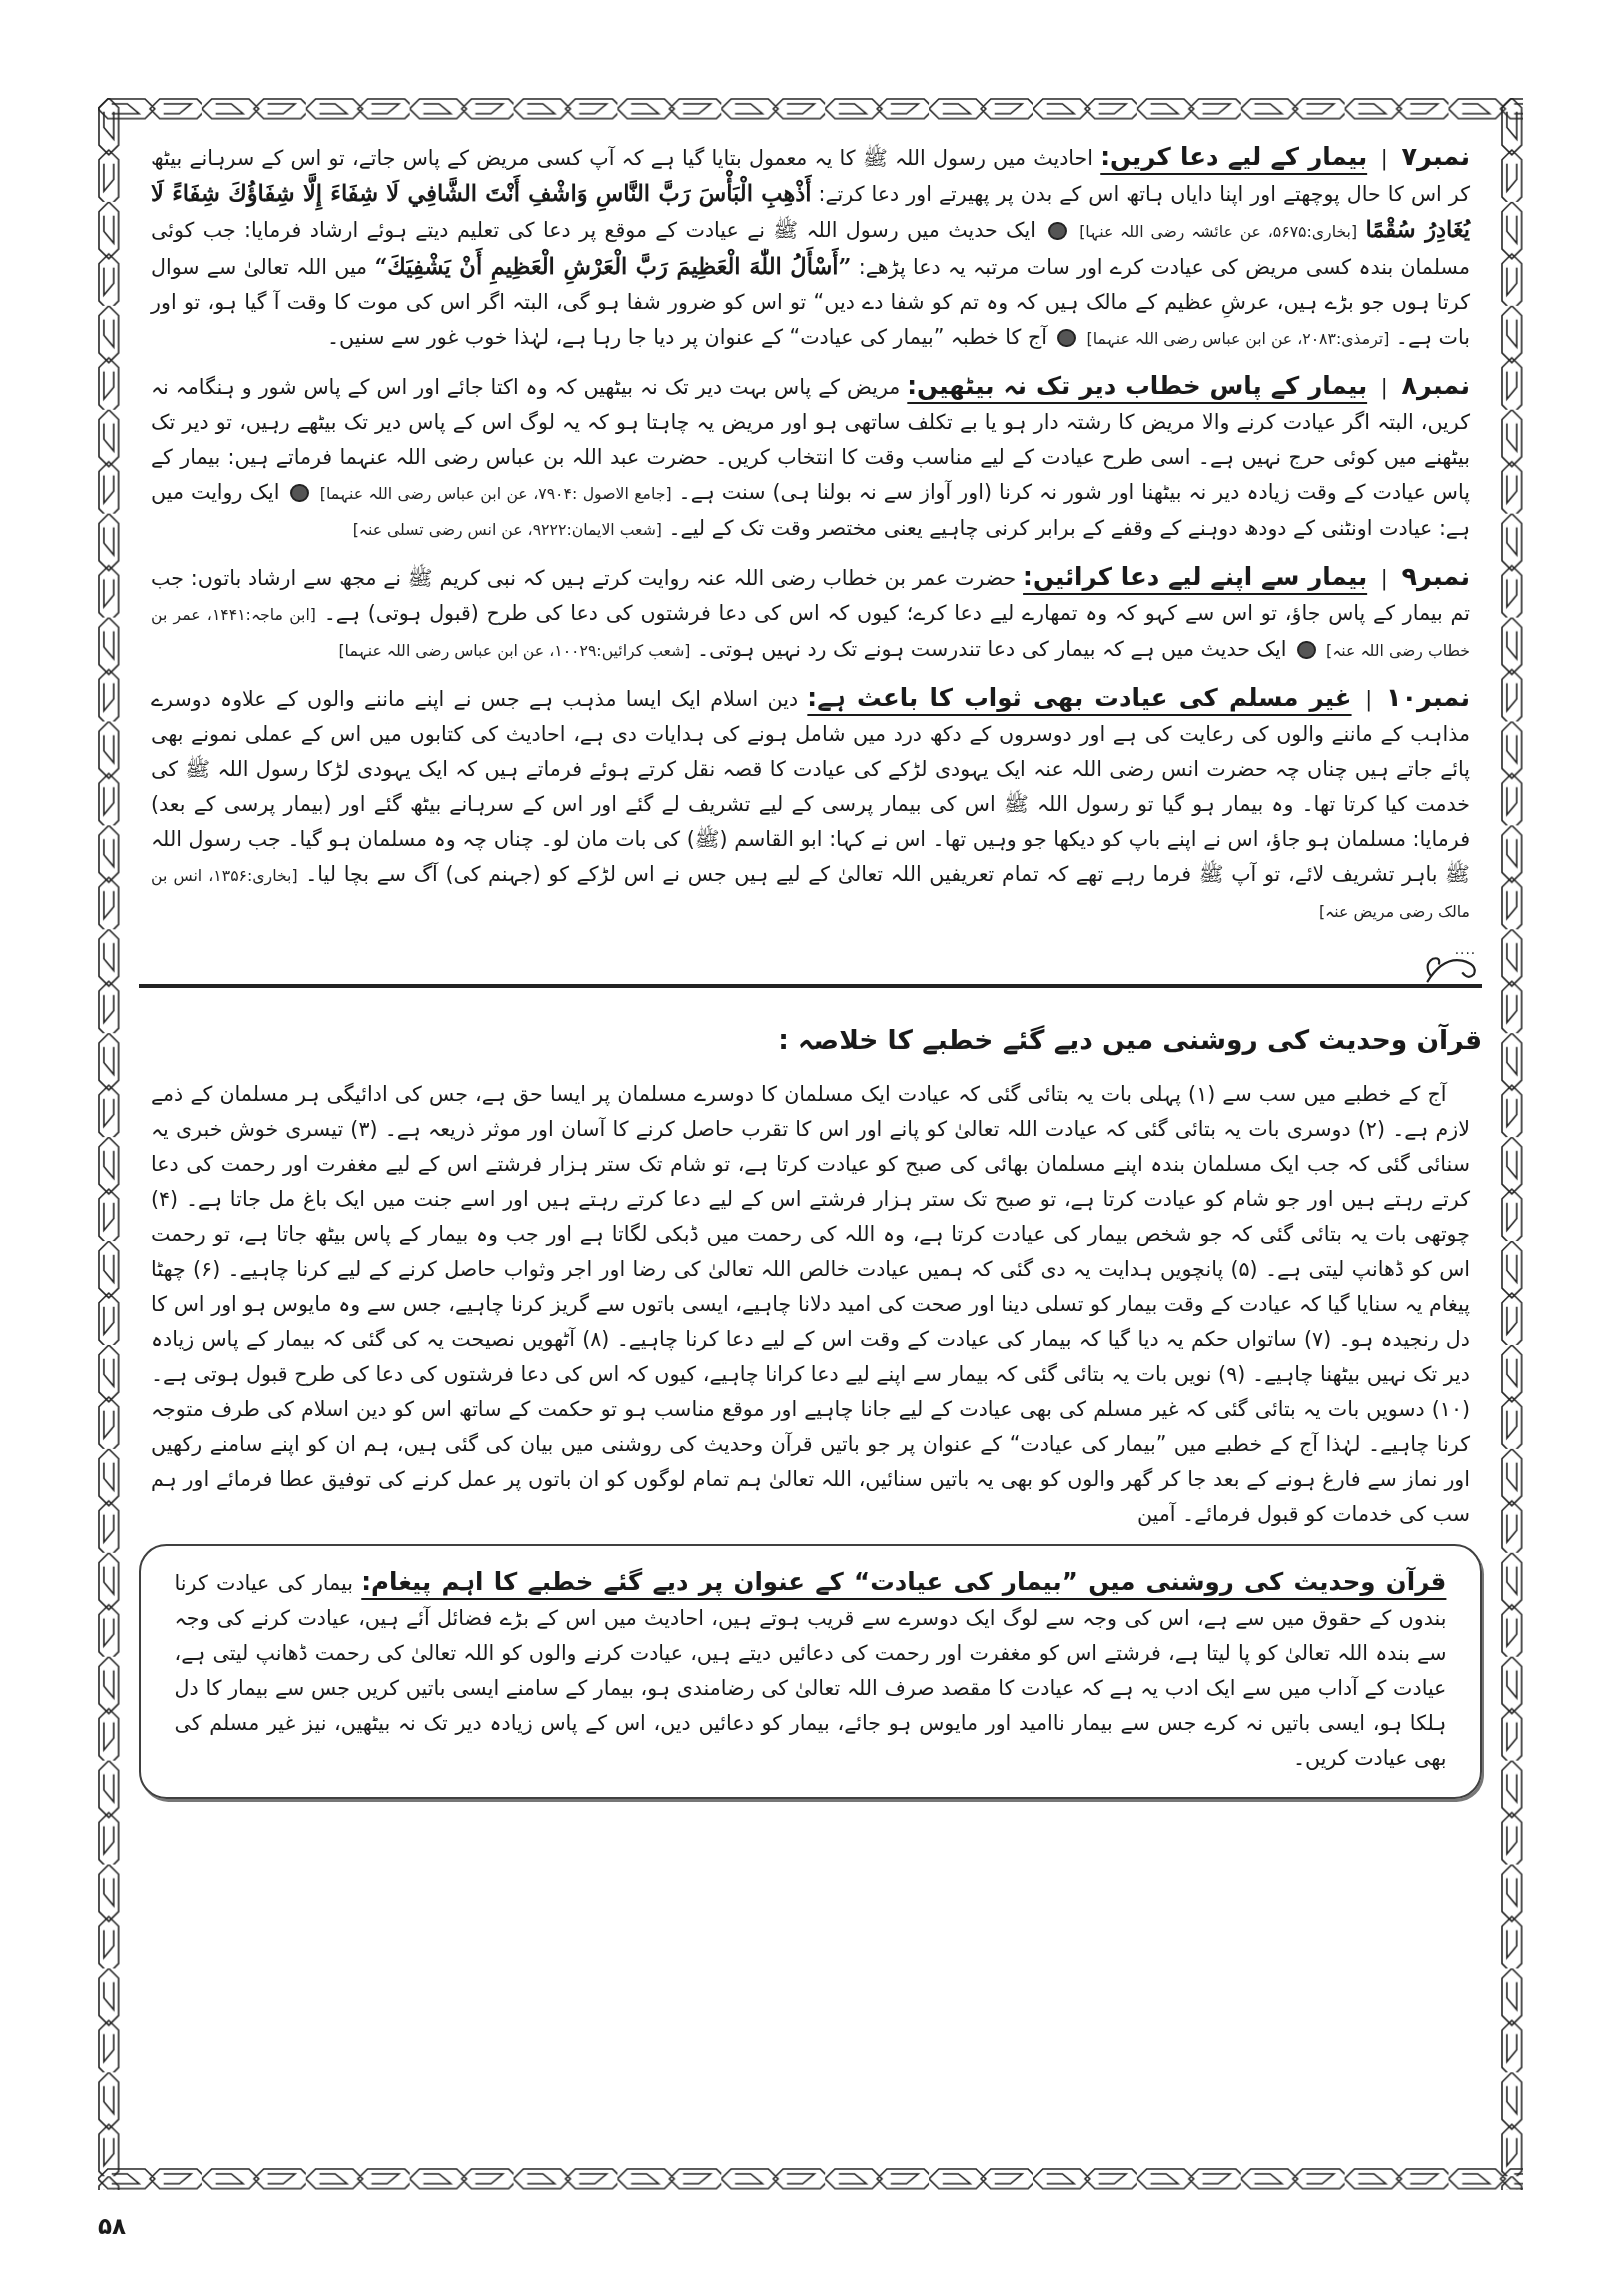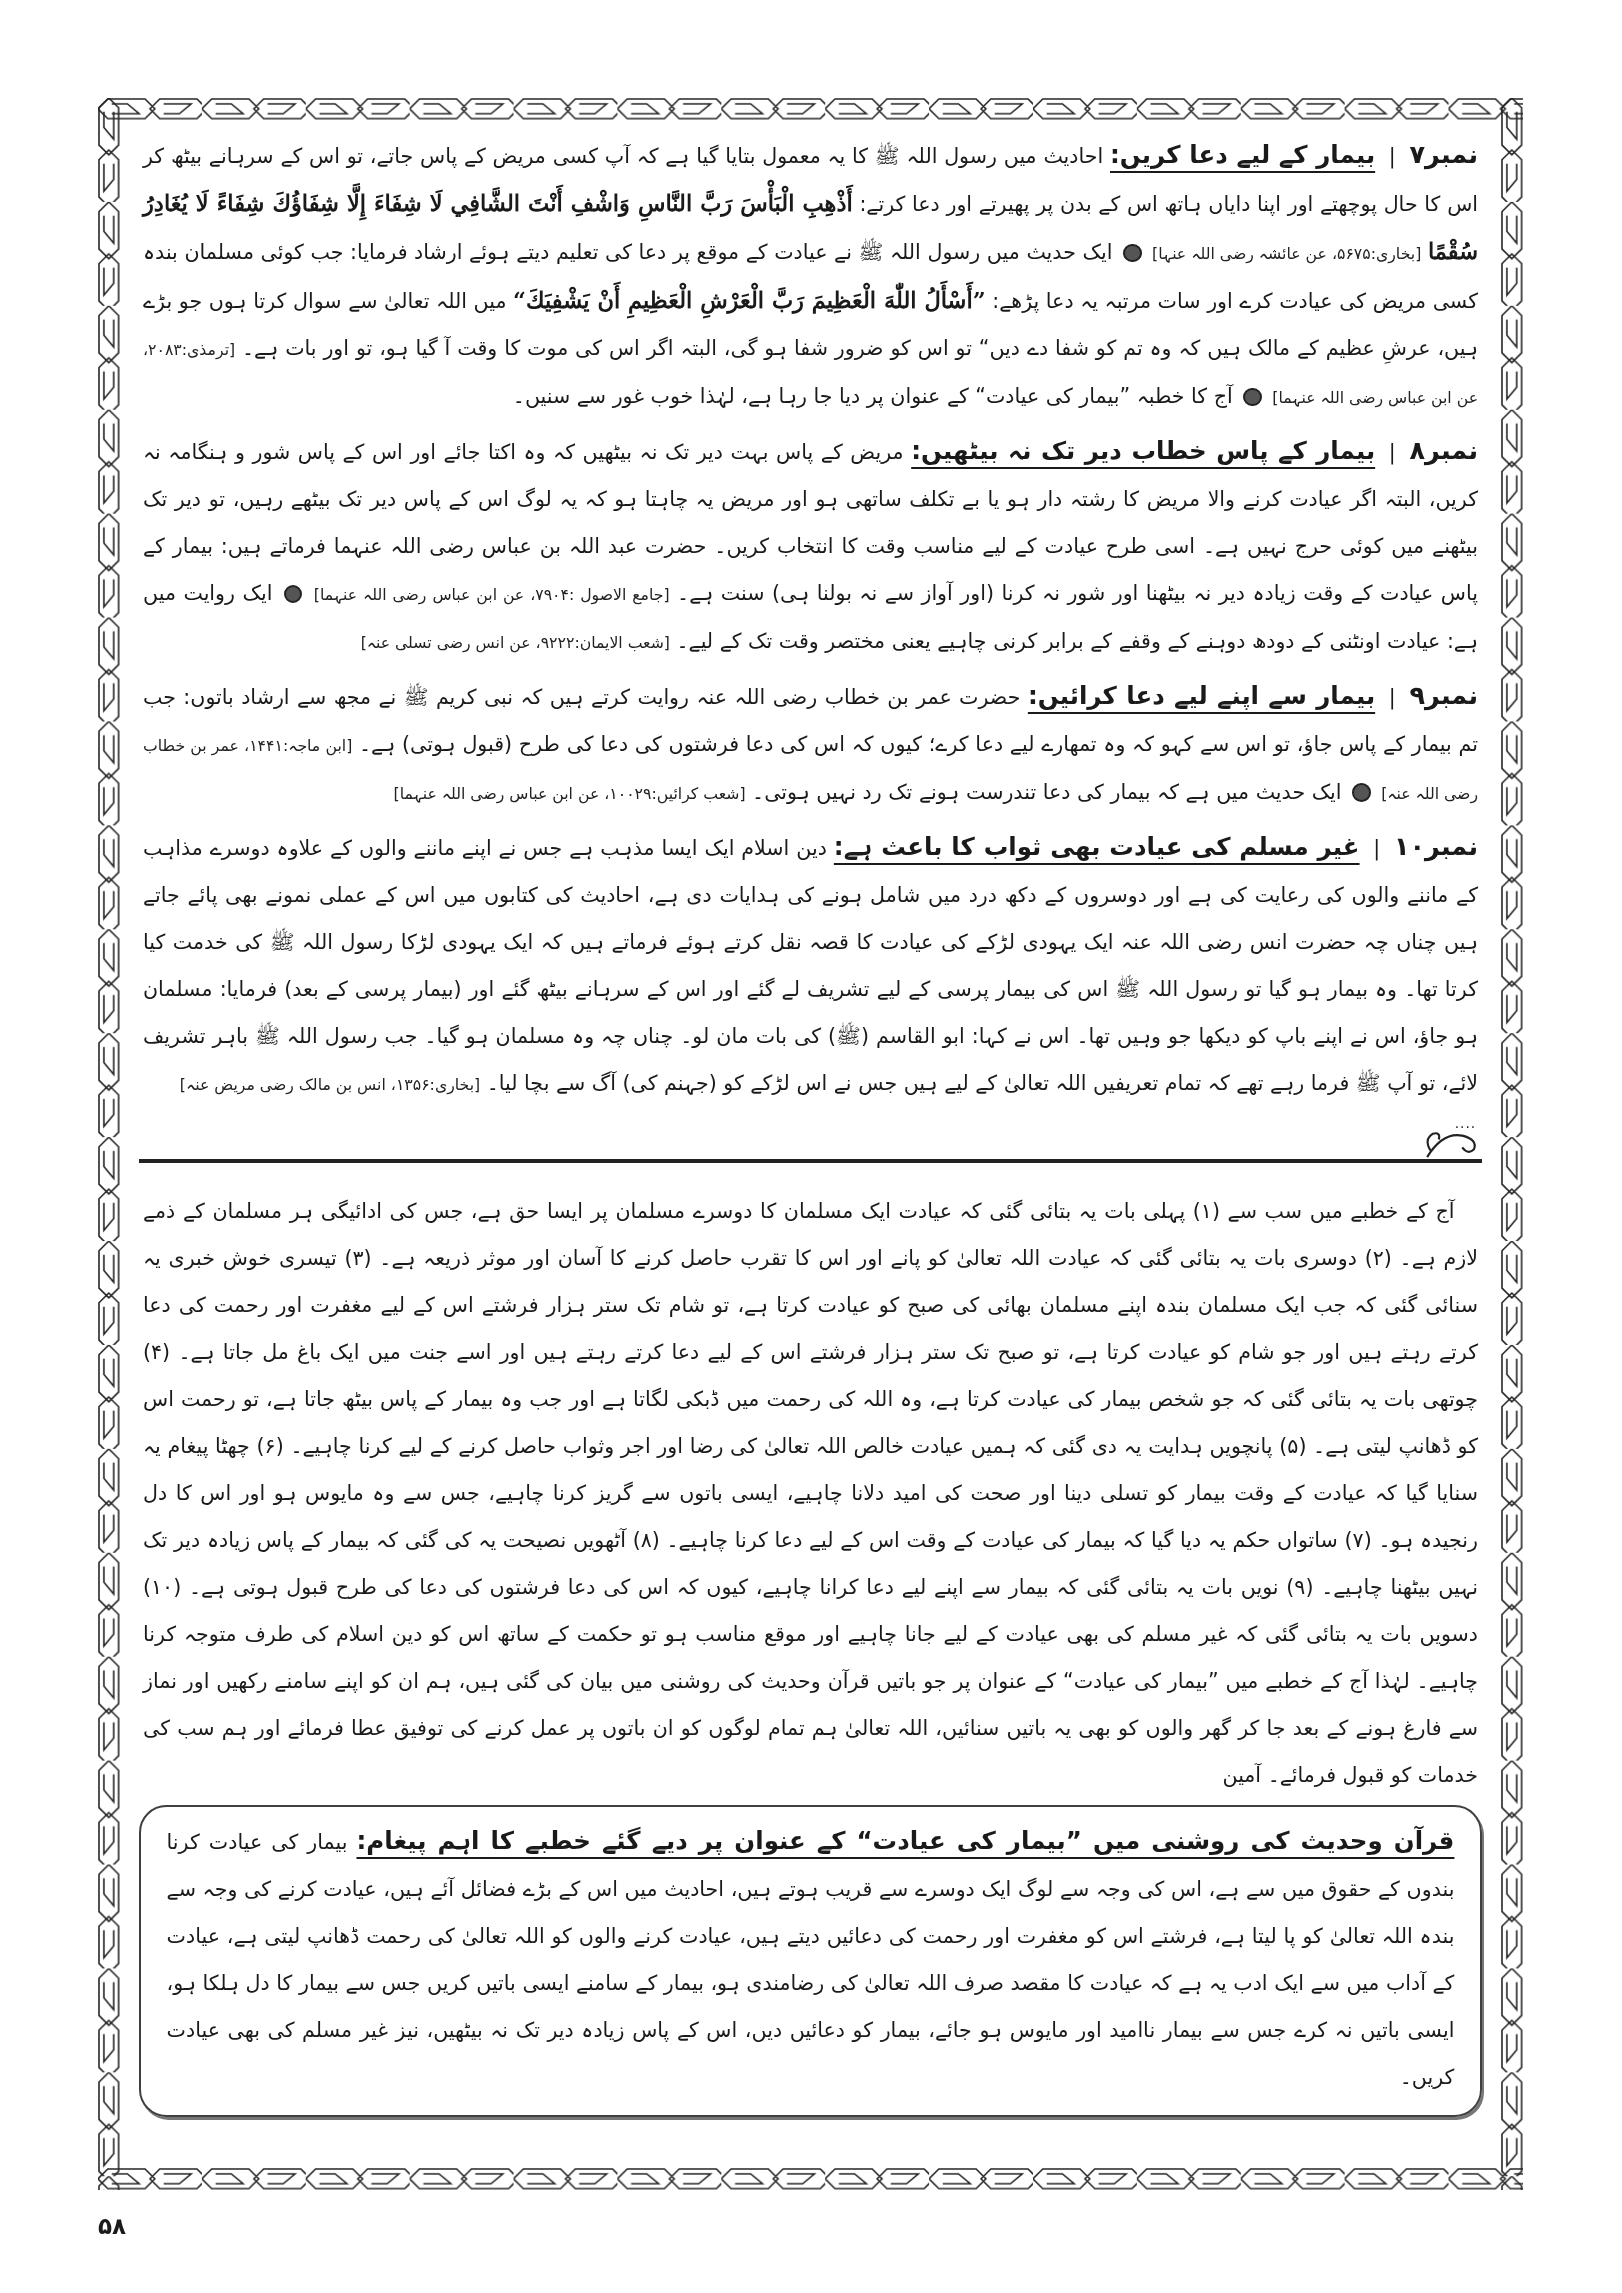--- a/index.html
+++ b/index.html
@@ -8,21 +8,21 @@
   .border-h, .border-v { position: absolute; }
   .border-h { left: 0; right: 0; height: 21.6px; }
   .border-h.top { top: 0; }
   .border-h.bottom { bottom: 0; }
   .border-v { top: 0; bottom: 0; width: 21.6px; }
   .border-v.left { left: 0; }
   .border-v.right { right: 0; }
   .border-h svg, .border-v svg { width: 100%; height: 100%; display: block; }
 
   .content { position: absolute; left: 41px; right: 41px; top: 29px; bottom: 29px; direction: rtl; }
-  .para { font-size: 20.6px; line-height: 47px; text-align: justify; text-align-last: right; margin: 4px; }
+  .para { font-size: 20.6px; line-height: 35px; text-align: justify; text-align-last: right; margin: 12px; }
   .para .num { font-weight: bold; font-size: 25.5px; }
   .para .sep { display: inline-block; margin: 0 13.7px; font-weight: normal; }
   .para .heading { font-weight: bold; font-size: 24.5px; text-decoration: underline; text-underline-offset: 7.8px; }
   .para .arabic { font-family: "DejaVu Serif", serif; font-weight: bold; font-size: 22.5px; }
   .para .ref { font-size: 15.7px; color: #222; }
   .bullet { display: inline-block; width: 14.7px; height: 14.7px; border-radius: 50%; background: #555; border: 2px solid #222; vertical-align: middle; margin: 0 3.9px; }
   .section { margin-bottom: 5.9px; }
 
   .divider { position: relative; height: 59px; margin: 7.8px 0 13.7px 0; }
   .divider .rule { position: absolute; left: 0; right: 0; bottom: 11.8px; height: 3.9px; background: #222; }
@@ -125,20 +125,21 @@
 
     <div class="divider">
       <span class="dots">....</span>
       <div class="rule"></div>
       <svg class="flourish" viewBox="0 0 60 40">
         <path d="M4 36 Q20 10 40 14 Q56 18 52 28 Q46 34 40 26 M8 30 Q0 18 10 12 Q18 10 16 18" fill="none" stroke="#222" stroke-width="2.2"></path>
       </svg>
     </div>
 
     <div class="summary">
+      <div class="summary-title">قرآن وحدیث کی روشنی میں دیے گئے خطبے کا خلاصہ :</div>
       <p class="para summary-body">آج کے خطبے میں سب سے (۱) پہلی بات یہ بتائی گئی کہ عیادت ایک مسلمان کا دوسرے مسلمان پر ایسا حق ہے، جس کی ادائیگی ہر مسلمان کے ذمے لازم ہے۔ (۲) دوسری بات یہ بتائی گئی کہ عیادت اللہ تعالیٰ کو پانے اور اس کا تقرب حاصل کرنے کا آسان اور موثر ذریعہ ہے۔ (۳) تیسری خوش خبری یہ سنائی گئی کہ جب ایک مسلمان بندہ اپنے مسلمان بھائی کی صبح کو عیادت کرتا ہے، تو شام تک ستر ہزار فرشتے اس کے لیے مغفرت اور رحمت کی دعا کرتے رہتے ہیں اور جو شام کو عیادت کرتا ہے، تو صبح تک ستر ہزار فرشتے اس کے لیے دعا کرتے رہتے ہیں اور اسے جنت میں ایک باغ مل جاتا ہے۔ (۴) چوتھی بات یہ بتائی گئی کہ جو شخص بیمار کی عیادت کرتا ہے، وہ اللہ کی رحمت میں ڈبکی لگاتا ہے اور جب وہ بیمار کے پاس بیٹھ جاتا ہے، تو رحمت اس کو ڈھانپ لیتی ہے۔ (۵) پانچویں ہدایت یہ دی گئی کہ ہمیں عیادت خالص اللہ تعالیٰ کی رضا اور اجر وثواب حاصل کرنے کے لیے کرنا چاہیے۔ (۶) چھٹا پیغام یہ سنایا گیا کہ عیادت کے وقت بیمار کو تسلی دینا اور صحت کی امید دلانا چاہیے، ایسی باتوں سے گریز کرنا چاہیے، جس سے وہ مایوس ہو اور اس کا دل رنجیدہ ہو۔ (۷) ساتواں حکم یہ دیا گیا کہ بیمار کی عیادت کے وقت اس کے لیے دعا کرنا چاہیے۔ (۸) آٹھویں نصیحت یہ کی گئی کہ بیمار کے پاس زیادہ دیر تک نہیں بیٹھنا چاہیے۔ (۹) نویں بات یہ بتائی گئی کہ بیمار سے اپنے لیے دعا کرانا چاہیے، کیوں کہ اس کی دعا فرشتوں کی دعا کی طرح قبول ہوتی ہے۔ (۱۰) دسویں بات یہ بتائی گئی کہ غیر مسلم کی بھی عیادت کے لیے جانا چاہیے اور موقع مناسب ہو تو حکمت کے ساتھ اس کو دین اسلام کی طرف متوجہ کرنا چاہیے۔ لہٰذا آج کے خطبے میں ”بیمار کی عیادت“ کے عنوان پر جو باتیں قرآن وحدیث کی روشنی میں بیان کی گئی ہیں، ہم ان کو اپنے سامنے رکھیں اور نماز سے فارغ ہونے کے بعد جا کر گھر والوں کو بھی یہ باتیں سنائیں، اللہ تعالیٰ ہم تمام لوگوں کو ان باتوں پر عمل کرنے کی توفیق عطا فرمائے اور ہم سب کی خدمات کو قبول فرمائے۔ آمین</p>
     </div>
 
     <div class="message-box">
       <p class="para">
         <span class="mtitle mtitle-u">قرآن وحدیث کی روشنی میں ”بیمار کی عیادت“ کے عنوان پر دیے گئے خطبے کا اہم پیغام:</span>
         <span>بیمار کی عیادت کرنا بندوں کے حقوق میں سے ہے، اس کی وجہ سے لوگ ایک دوسرے سے قریب ہوتے ہیں، احادیث میں اس کے بڑے فضائل آئے ہیں، عیادت کرنے کی وجہ سے بندہ اللہ تعالیٰ کو پا لیتا ہے، فرشتے اس کو مغفرت اور رحمت کی دعائیں دیتے ہیں، عیادت کرنے والوں کو اللہ تعالیٰ کی رحمت ڈھانپ لیتی ہے، عیادت کے آداب میں سے ایک ادب یہ ہے کہ عیادت کا مقصد صرف اللہ تعالیٰ کی رضامندی ہو، بیمار کے سامنے ایسی باتیں کریں جس سے بیمار کا دل ہلکا ہو، ایسی باتیں نہ کرے جس سے بیمار ناامید اور مایوس ہو جائے، بیمار کو دعائیں دیں، اس کے پاس زیادہ دیر تک نہ بیٹھیں، نیز غیر مسلم کی بھی عیادت کریں۔</span>
       </p>
     </div>
 

